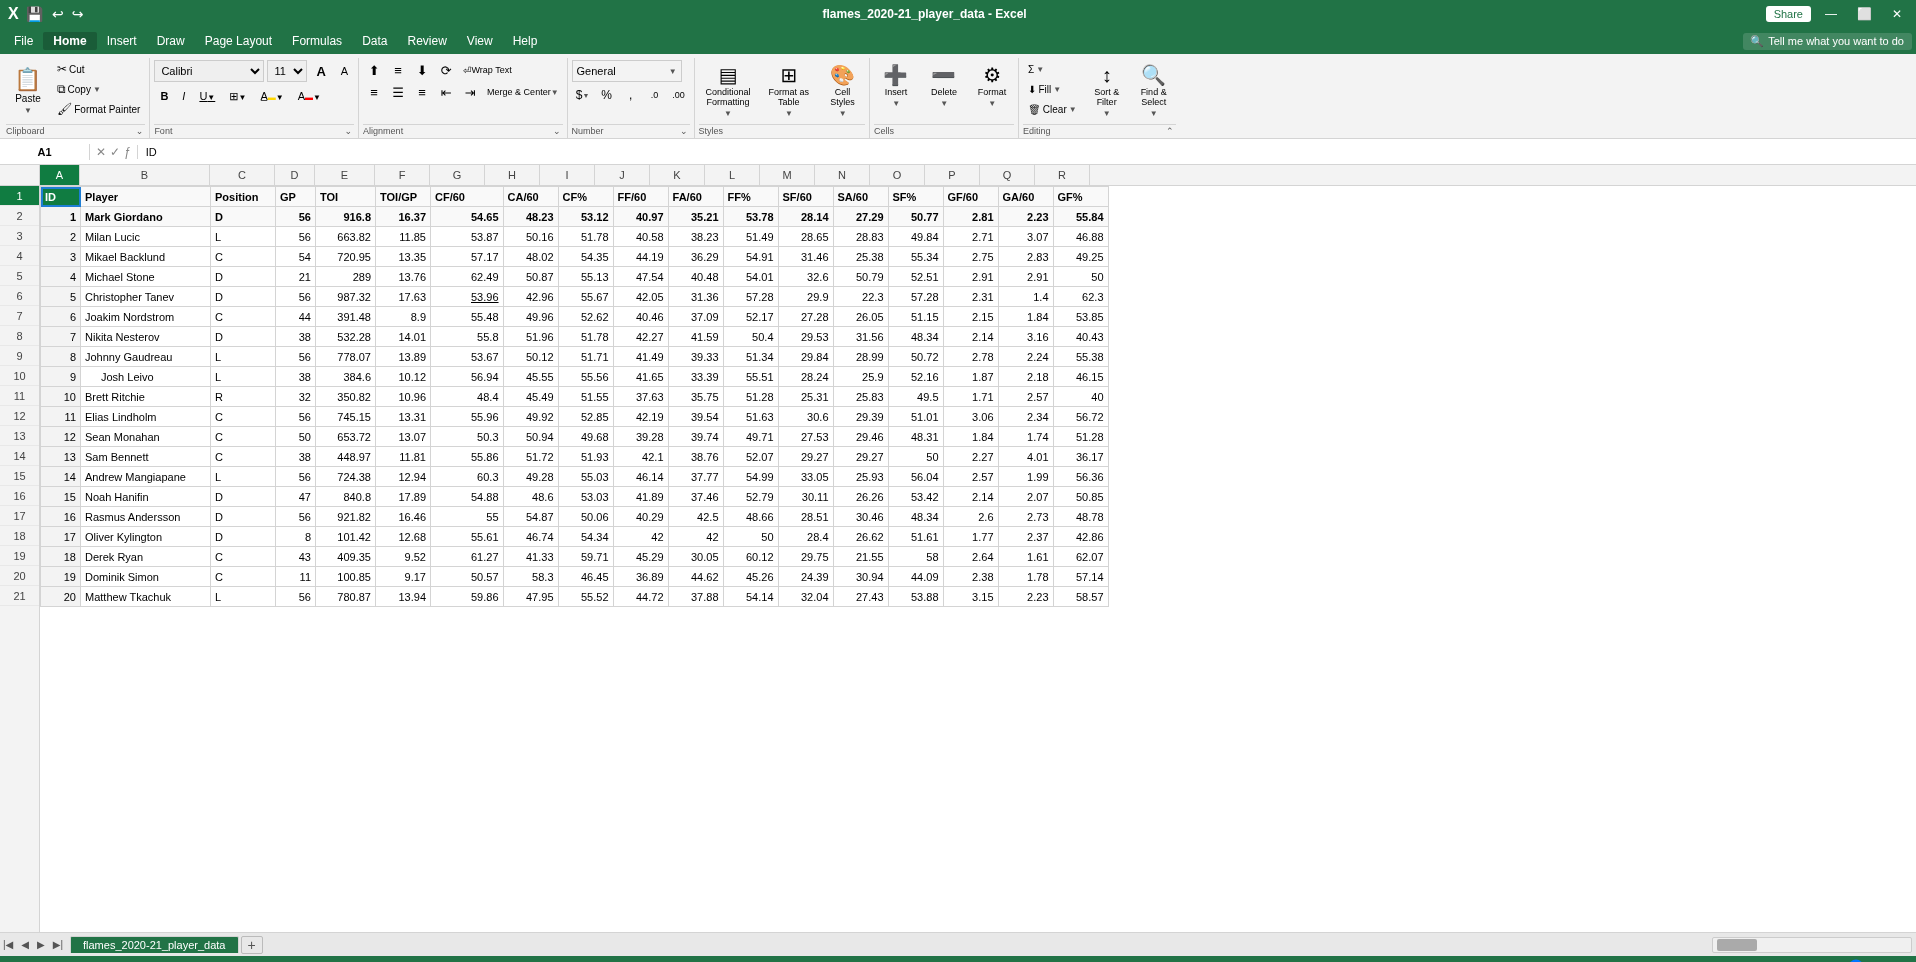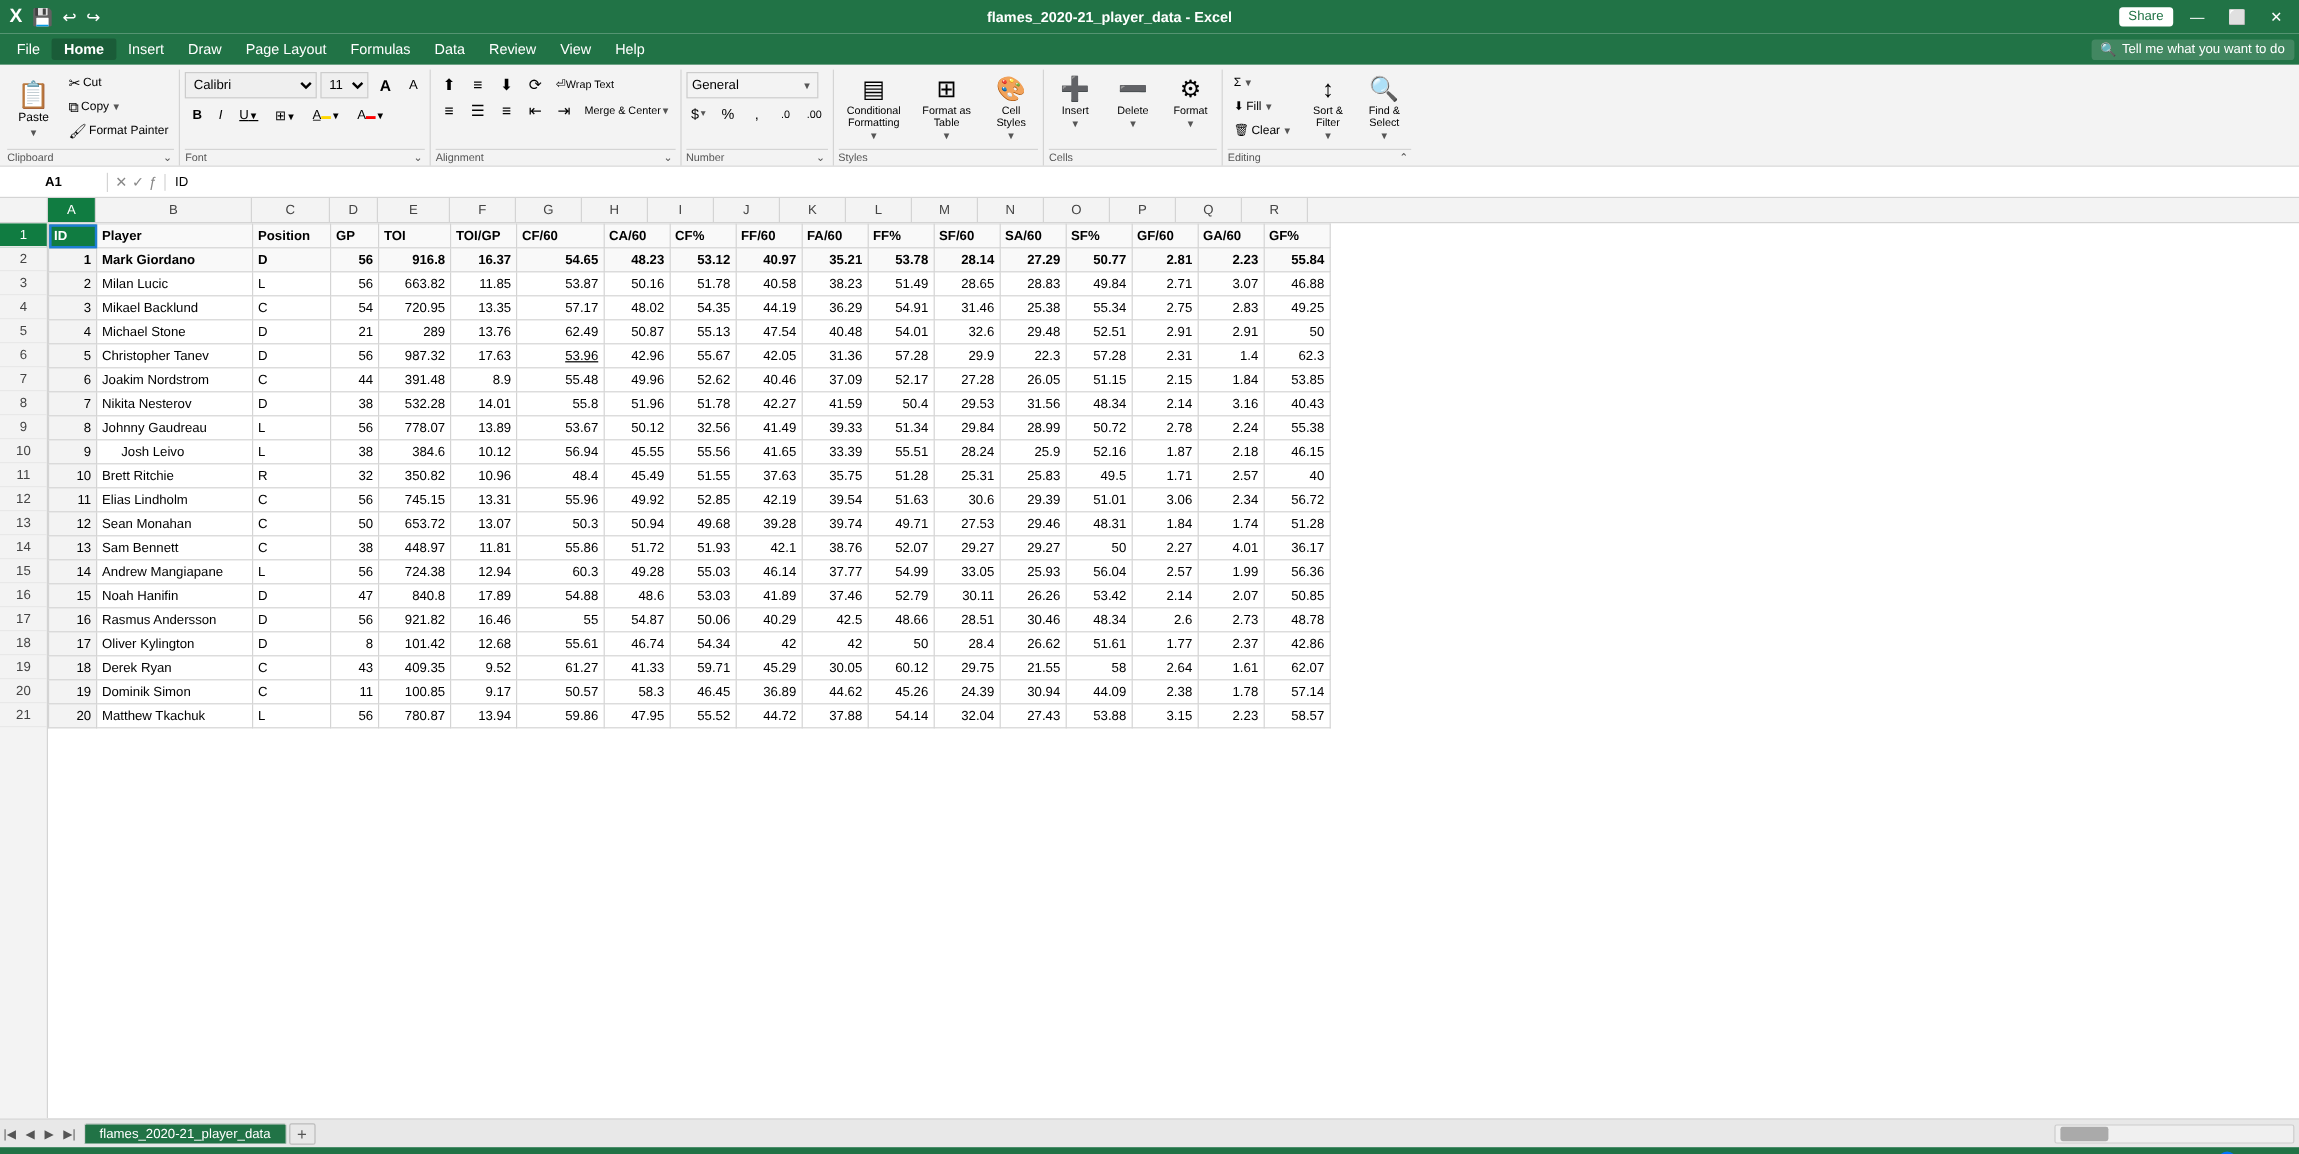--- a/index.html
+++ b/index.html
@@ -627,21 +627,21 @@
               <td class="num" style="width: 40px;">21</td>
               <td class="num" style="width: 60px;">289</td>
               <td class="num" style="width: 55px;">13.76</td>
               <td class="num" style="width: 55px;">62.49</td>
               <td class="num" style="width: 55px;">50.87</td>
               <td class="num" style="width: 55px;">55.13</td>
               <td class="num" style="width: 55px;">47.54</td>
               <td class="num" style="width: 55px;">40.48</td>
               <td class="num" style="width: 55px;">54.01</td>
               <td class="num" style="width: 55px;">32.6</td>
-              <td class="num" style="width: 55px;">29.48</td>
+              <td class="num" style="width: 55px;">50.79</td>
               <td class="num" style="width: 55px;">52.51</td>
               <td class="num" style="width: 55px;">2.91</td>
               <td class="num" style="width: 55px;">2.91</td>
               <td class="num" style="width: 55px;">50</td>
             </tr>
             <tr>
               <td class="num" style="width: 40px; background: rgb(243, 243, 243);">5</td>
               <td style="width: 130px;">Christopher Tanev</td>
               <td style="width: 65px;">D</td>
               <td class="num" style="width: 40px;">56</td>
@@ -702,21 +702,21 @@
             </tr>
             <tr>
               <td class="num" style="width: 40px; background: rgb(243, 243, 243);">8</td>
               <td style="width: 130px;">Johnny Gaudreau</td>
               <td style="width: 65px;">L</td>
               <td class="num" style="width: 40px;">56</td>
               <td class="num" style="width: 60px;">778.07</td>
               <td class="num" style="width: 55px;">13.89</td>
               <td class="num" style="width: 55px;">53.67</td>
               <td class="num" style="width: 55px;">50.12</td>
-              <td class="num" style="width: 55px;">32.56</td>
+              <td class="num" style="width: 55px;">51.71</td>
               <td class="num" style="width: 55px;">41.49</td>
               <td class="num" style="width: 55px;">39.33</td>
               <td class="num" style="width: 55px;">51.34</td>
               <td class="num" style="width: 55px;">29.84</td>
               <td class="num" style="width: 55px;">28.99</td>
               <td class="num" style="width: 55px;">50.72</td>
               <td class="num" style="width: 55px;">2.78</td>
               <td class="num" style="width: 55px;">2.24</td>
               <td class="num" style="width: 55px;">55.38</td>
             </tr>

